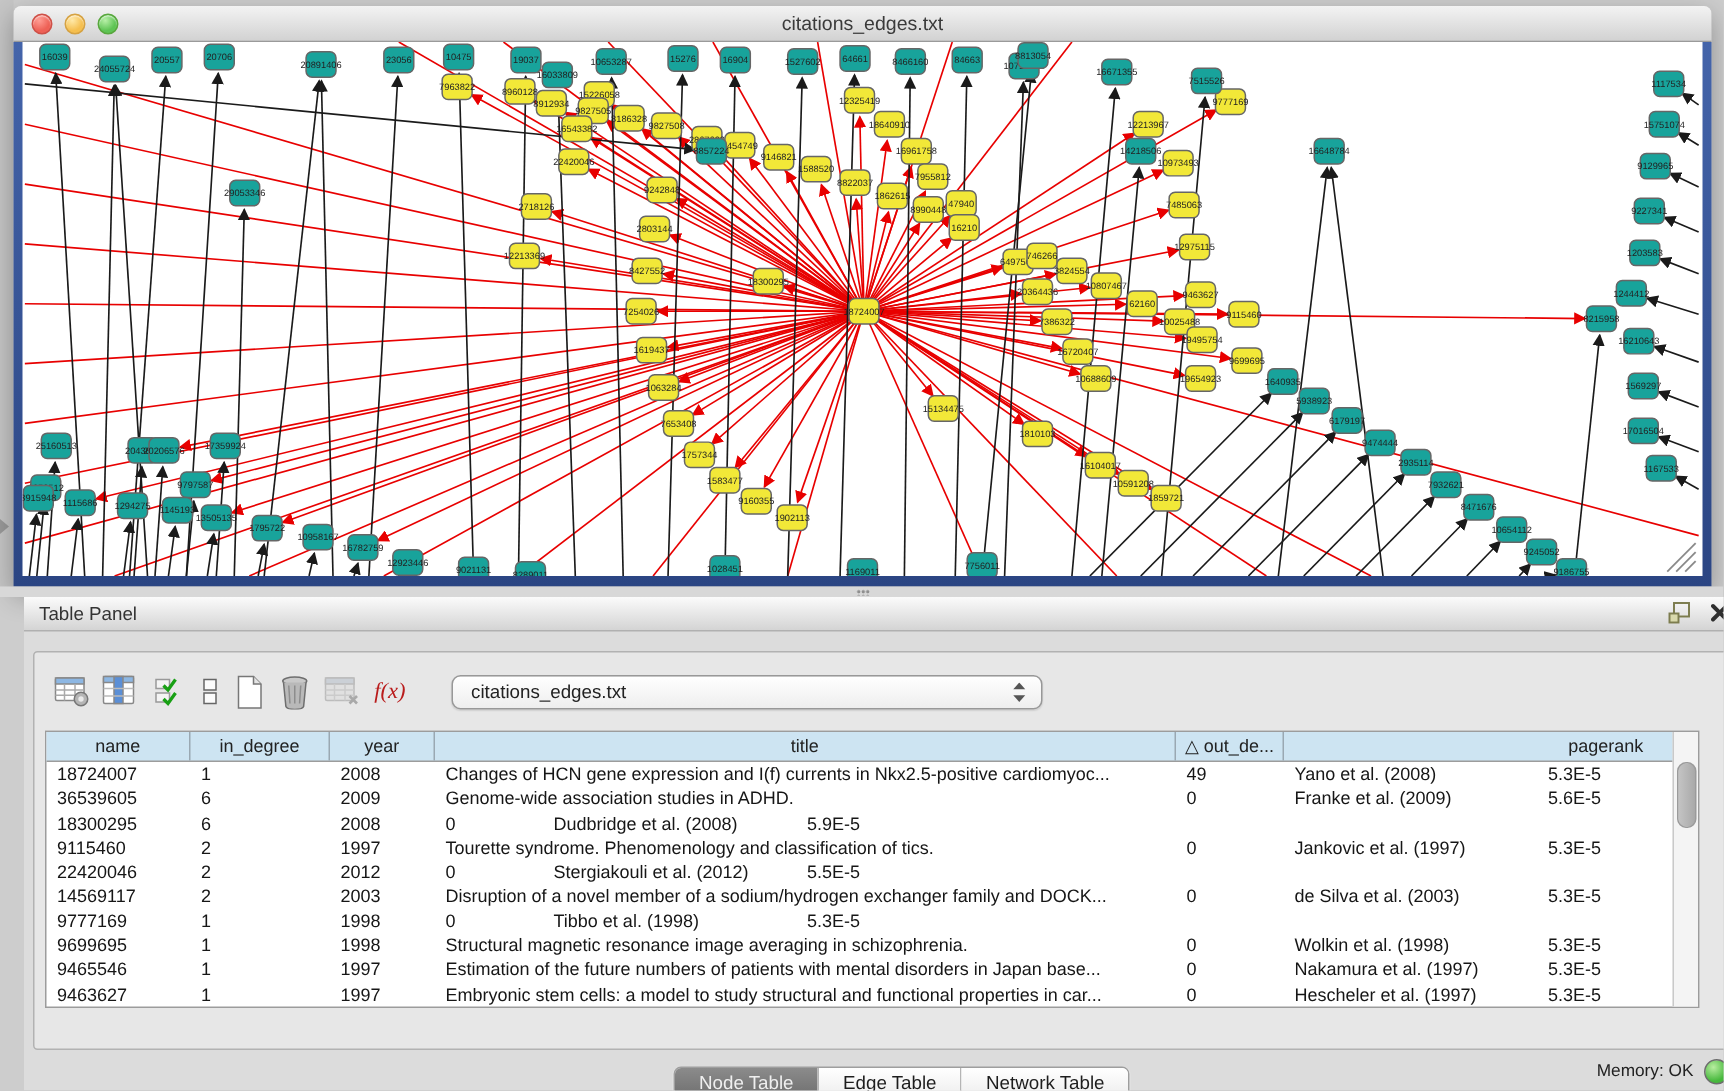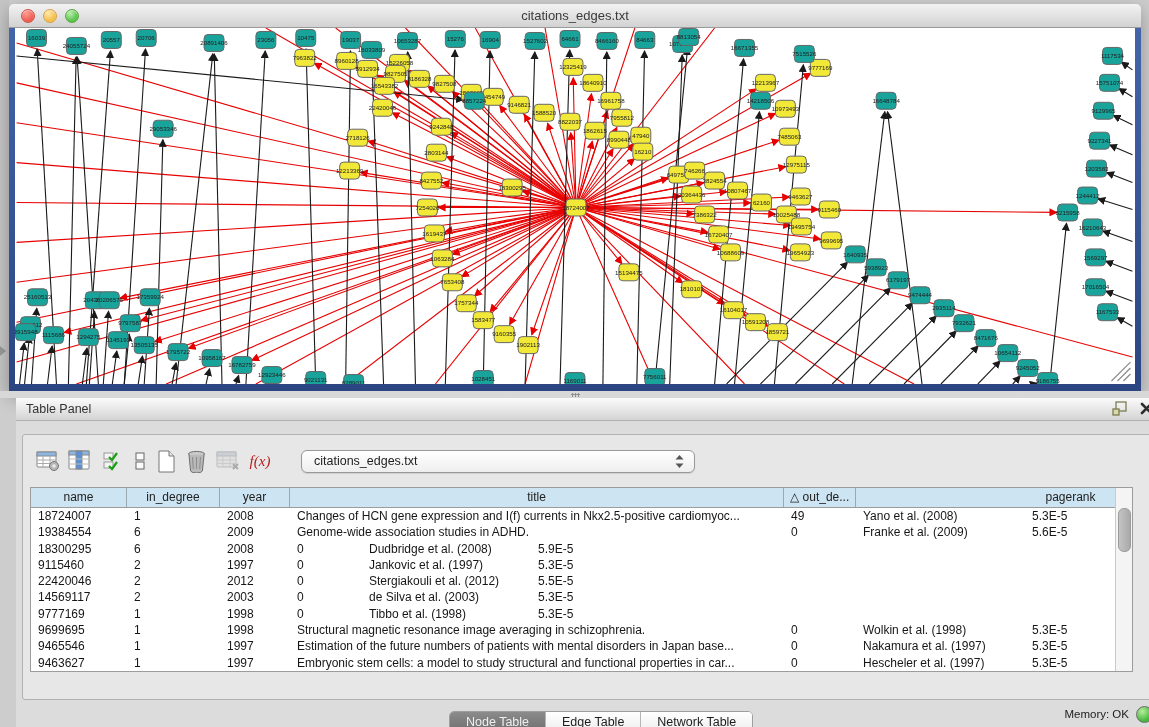--- a/index.html
+++ b/index.html
@@ -872,56 +872,58 @@
           <div class="tr">
             <div class="td" style="width: 96px;">18724007</div>
             <div class="td" style="width: 93px;">1</div>
             <div class="td" style="width: 70px;">2008</div>
             <div class="td" style="width: 494px;">Changes of HCN gene expression and I(f) currents in Nkx2.5-positive cardiomyoc...</div>
             <div class="td" style="width: 72px;">49</div>
             <div class="td" style="width: 169px;">Yano et al. (2008)</div>
             <div class="td" style="width: 92px;">5.3E-5</div>
           </div>
           <div class="tr">
-            <div class="td" style="width: 96px;">19384554</div>
+            <div class="td" style="width: 96px;">36539605</div>
             <div class="td" style="width: 93px;">6</div>
             <div class="td" style="width: 70px;">2009</div>
             <div class="td" style="width: 494px;">Genome-wide association studies in ADHD.</div>
             <div class="td" style="width: 72px;">0</div>
             <div class="td" style="width: 169px;">Franke et al. (2009)</div>
             <div class="td" style="width: 92px;">5.6E-5</div>
           </div>
           <div class="tr">
             <div class="td" style="width: 96px;">18300295</div>
             <div class="td" style="width: 93px;">6</div>
             <div class="td" style="width: 70px;">2008</div>
             <div class="td" style="width: 72px;">0</div>
             <div class="td" style="width: 169px;">Dudbridge et al. (2008)</div>
             <div class="td" style="width: 92px;">5.9E-5</div>
           </div>
           <div class="tr">
             <div class="td" style="width: 96px;">9115460</div>
             <div class="td" style="width: 93px;">2</div>
             <div class="td" style="width: 70px;">1997</div>
+            <div class="td" style="width: 494px;">Tourette syndrome. Phenomenology and classification of tics.</div>
             <div class="td" style="width: 72px;">0</div>
             <div class="td" style="width: 169px;">Jankovic et al. (1997)</div>
             <div class="td" style="width: 92px;">5.3E-5</div>
           </div>
           <div class="tr">
             <div class="td" style="width: 96px;">22420046</div>
             <div class="td" style="width: 93px;">2</div>
             <div class="td" style="width: 70px;">2012</div>
             <div class="td" style="width: 72px;">0</div>
             <div class="td" style="width: 169px;">Stergiakouli et al. (2012)</div>
             <div class="td" style="width: 92px;">5.5E-5</div>
           </div>
           <div class="tr">
             <div class="td" style="width: 96px;">14569117</div>
             <div class="td" style="width: 93px;">2</div>
             <div class="td" style="width: 70px;">2003</div>
+            <div class="td" style="width: 494px;">Disruption of a novel member of a sodium/hydrogen exchanger family and DOCK...</div>
             <div class="td" style="width: 72px;">0</div>
             <div class="td" style="width: 169px;">de Silva et al. (2003)</div>
             <div class="td" style="width: 92px;">5.3E-5</div>
           </div>
           <div class="tr">
             <div class="td" style="width: 96px;">9777169</div>
             <div class="td" style="width: 93px;">1</div>
             <div class="td" style="width: 70px;">1998</div>
             <div class="td" style="width: 72px;">0</div>
             <div class="td" style="width: 169px;">Tibbo et al. (1998)</div>

